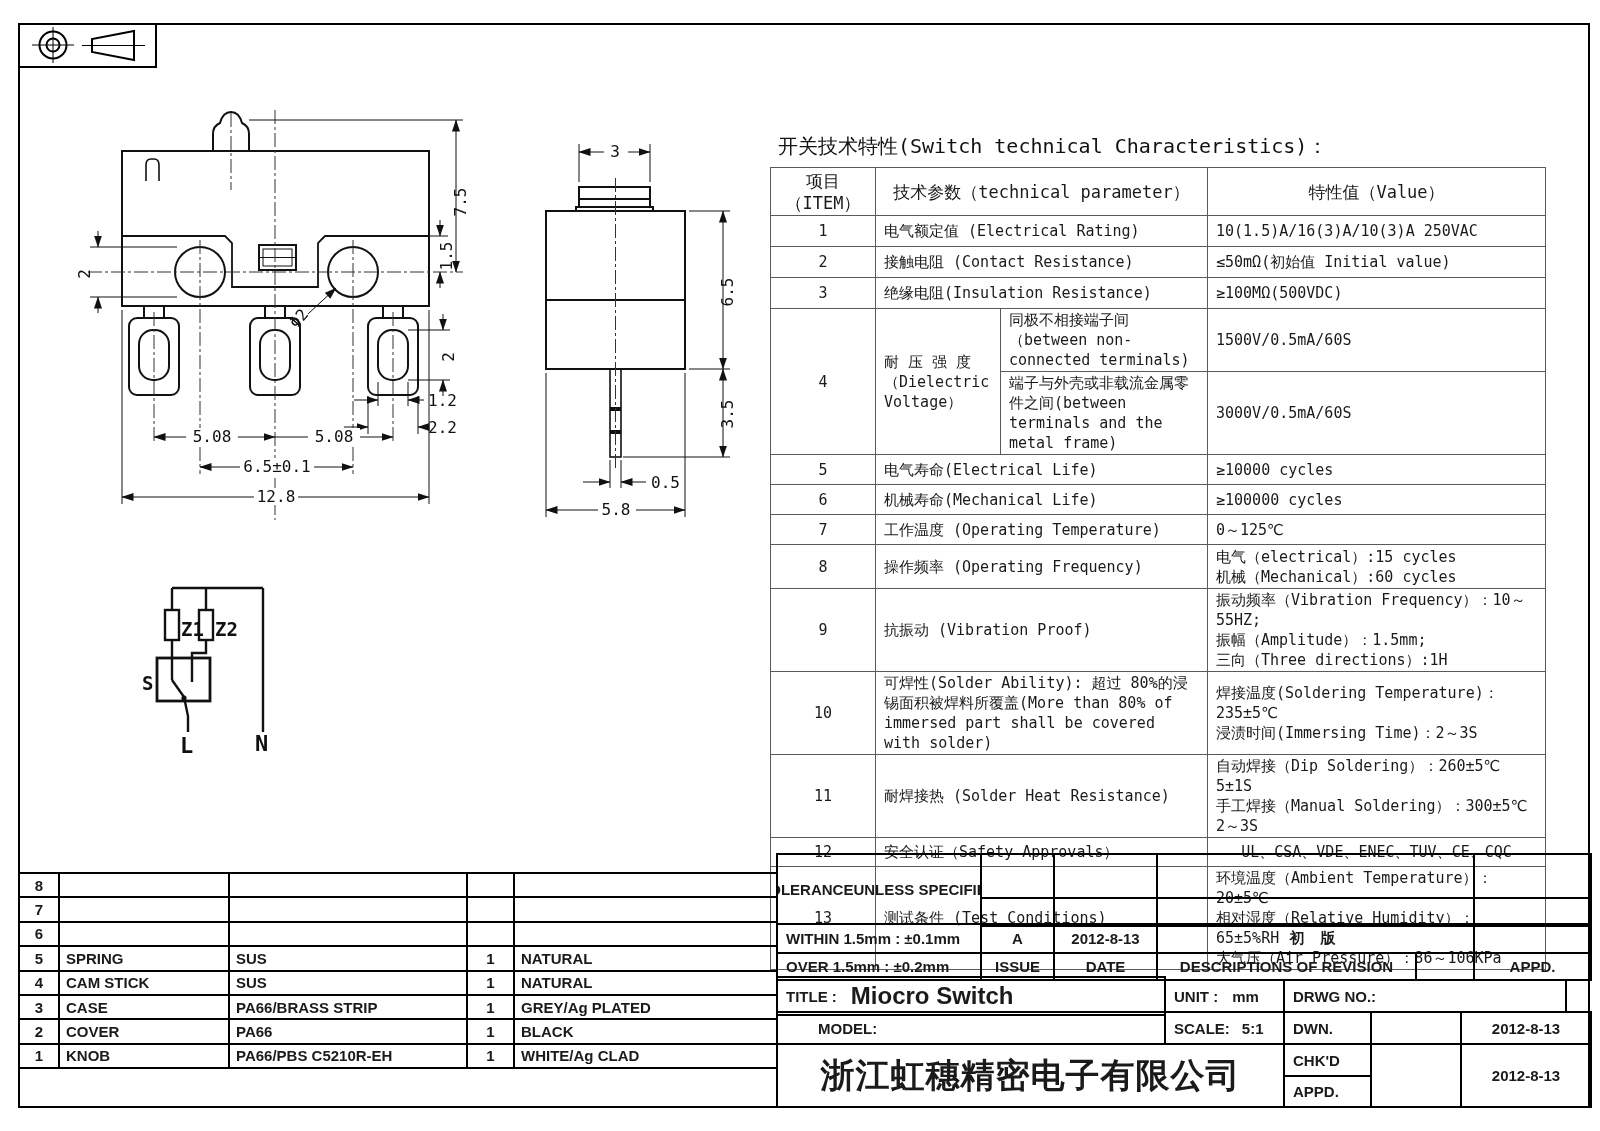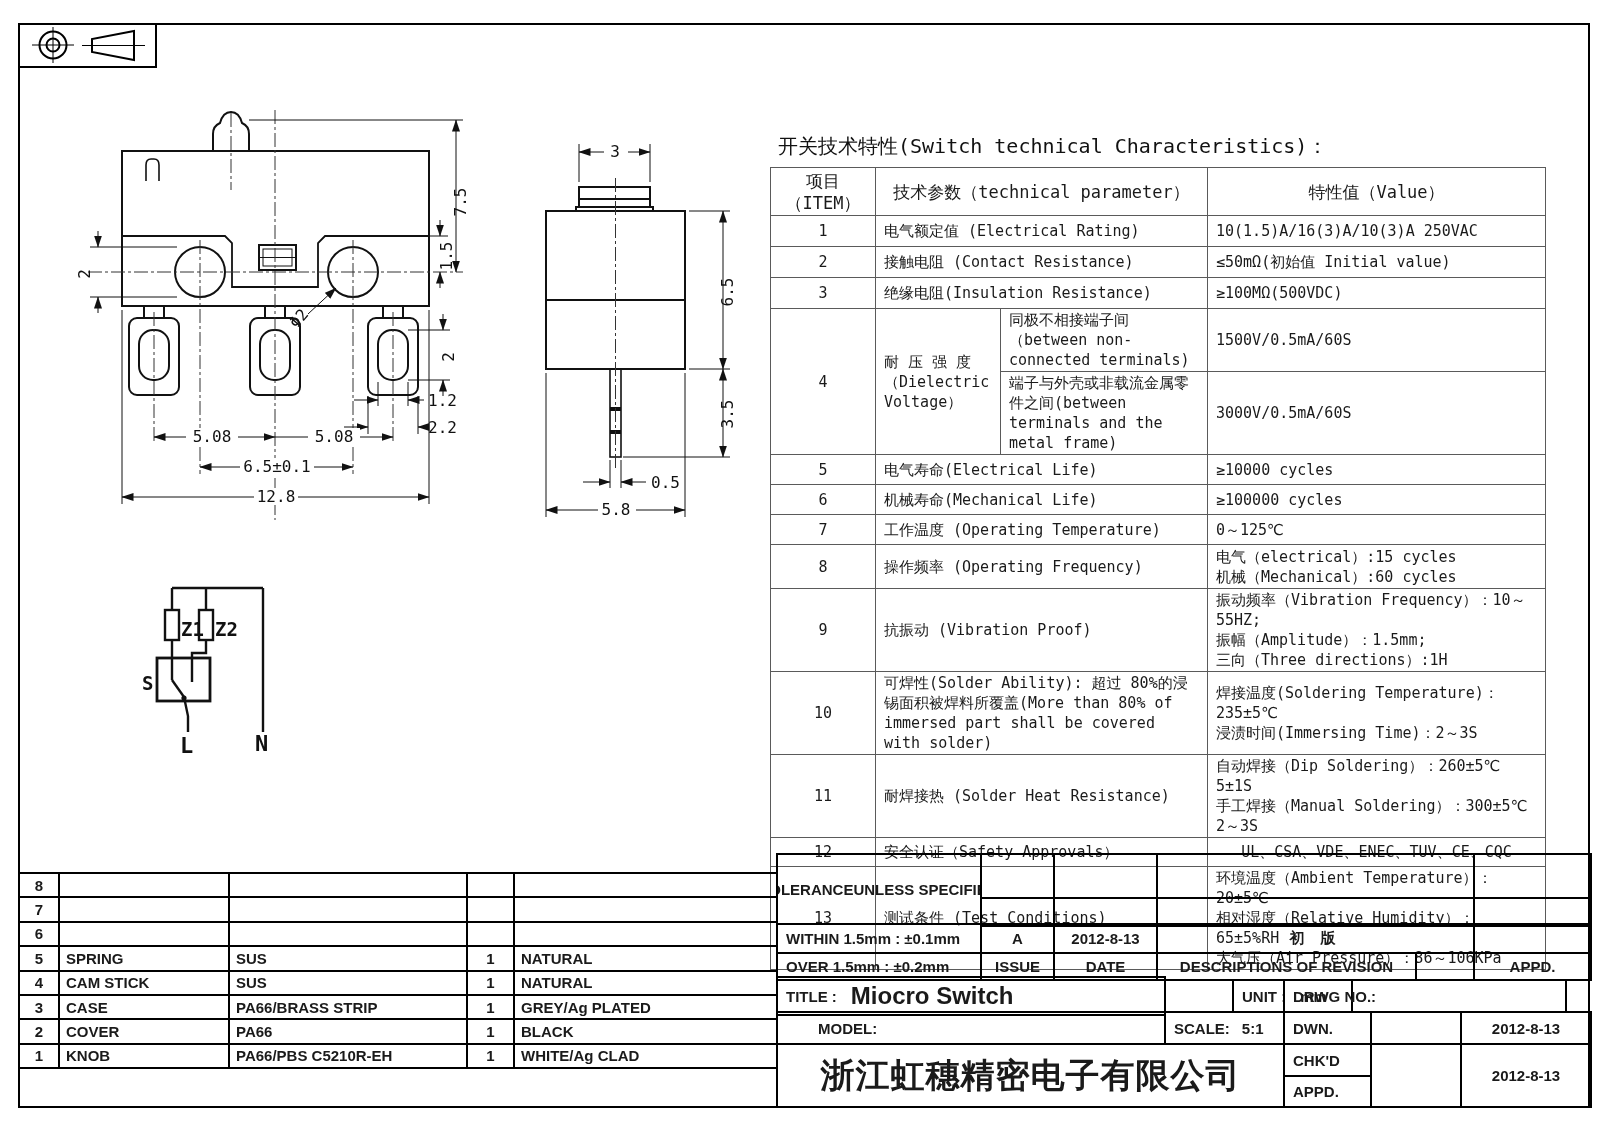--- a/index.html
+++ b/index.html
@@ -422,21 +422,21 @@
 <div class="cell pad" style="left:776px;top:952px;width:206px;height:29px;">OVER 1.5mm : ±0.2mm</div>
 <div class="cell ctr" style="left:980px;top:952px;width:75px;height:29px;">ISSUE</div>
 <div class="cell ctr" style="left:1053px;top:952px;width:105px;height:29px;">DATE</div>
 <div class="cell ctr" style="left:1156px;top:952px;width:261px;height:29px;">DESCRIPTIONS OF REVISION</div>
 <div class="cell ctr" style="left:1473px;top:952px;width:119px;height:29px;">APPD.</div>
 
 <div class="cell pad" style="left:776px;top:976px;width:390px;height:40px;">
   <span>TITLE :</span>
   <span class="title-value">Miocro Switch</span>
 </div>
-<div class="cell pad" style="left:1232px;top:979px;width:121px;height:34px;">
+<div class="cell pad" style="left:1164px;top:979px;width:121px;height:34px;">
   <span>UNIT :</span>
   <span style="margin-left:14px">mm</span>
 </div>
 <div class="cell pad" style="left:1283px;top:979px;width:284px;height:34px;">DRWG NO.:</div>
 
 <div class="cell pad" style="left:776px;top:1011px;width:390px;height:34px;padding-left:40px;">MODEL:</div>
 <div class="cell pad" style="left:1164px;top:1011px;width:121px;height:34px;">
   <span>SCALE:</span>
   <span style="margin-left:12px">5:1</span>
 </div>

